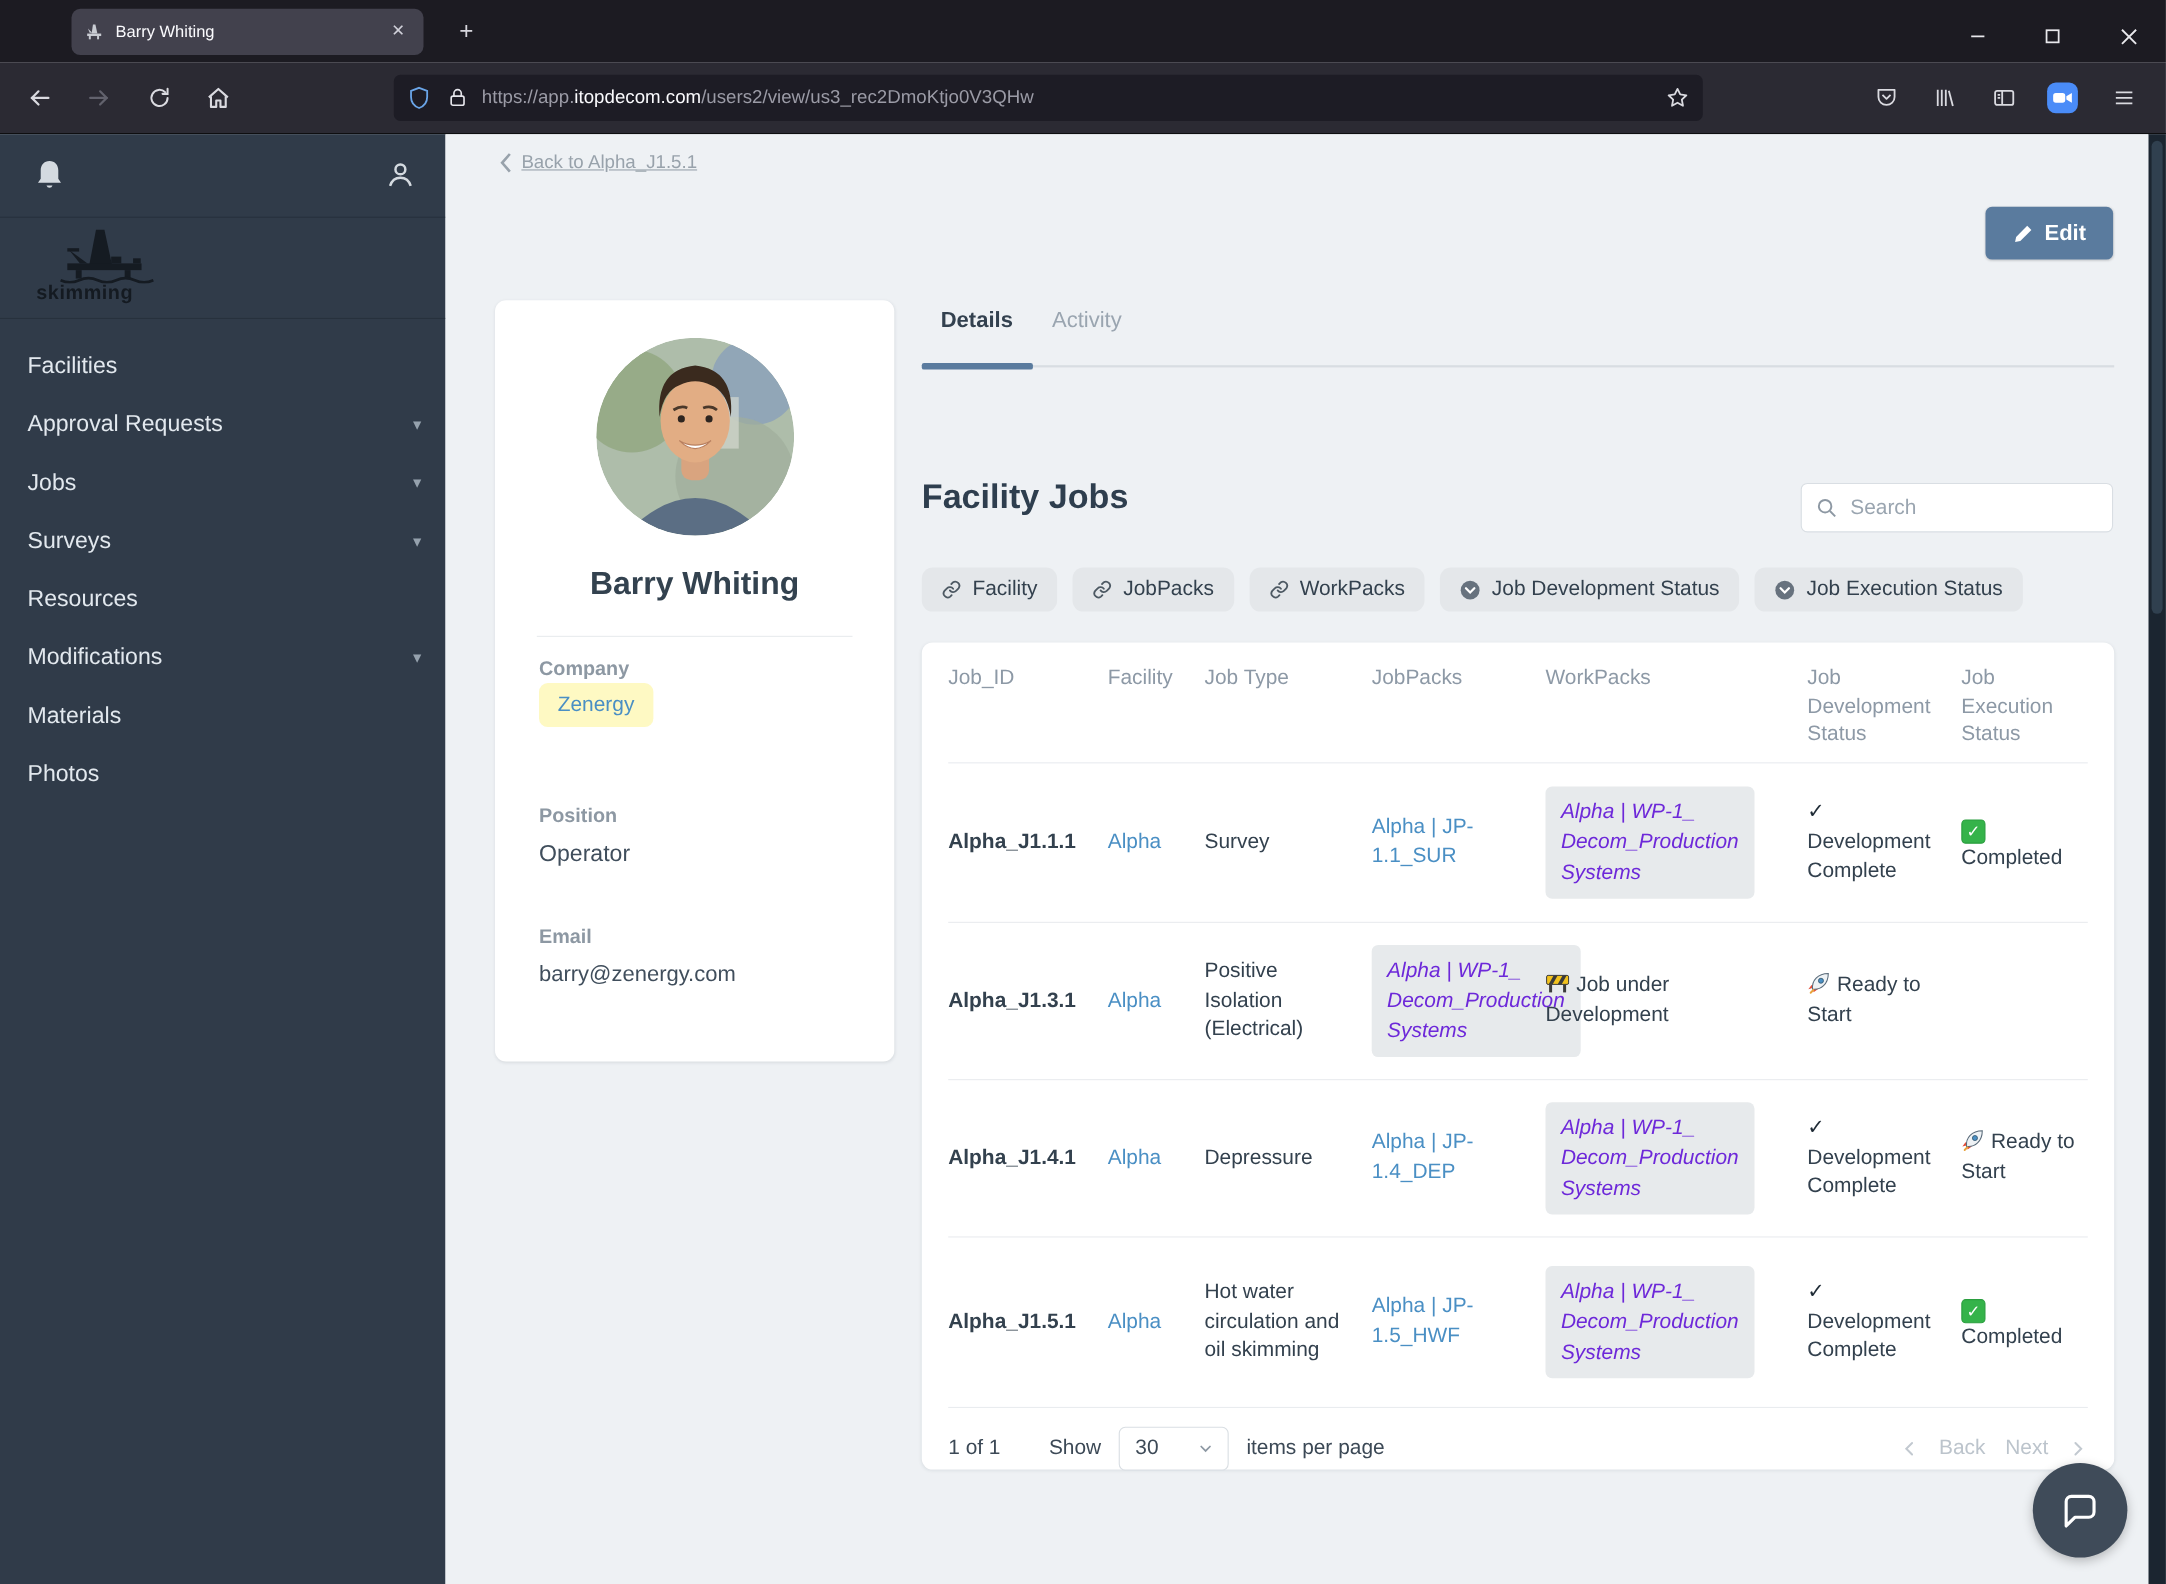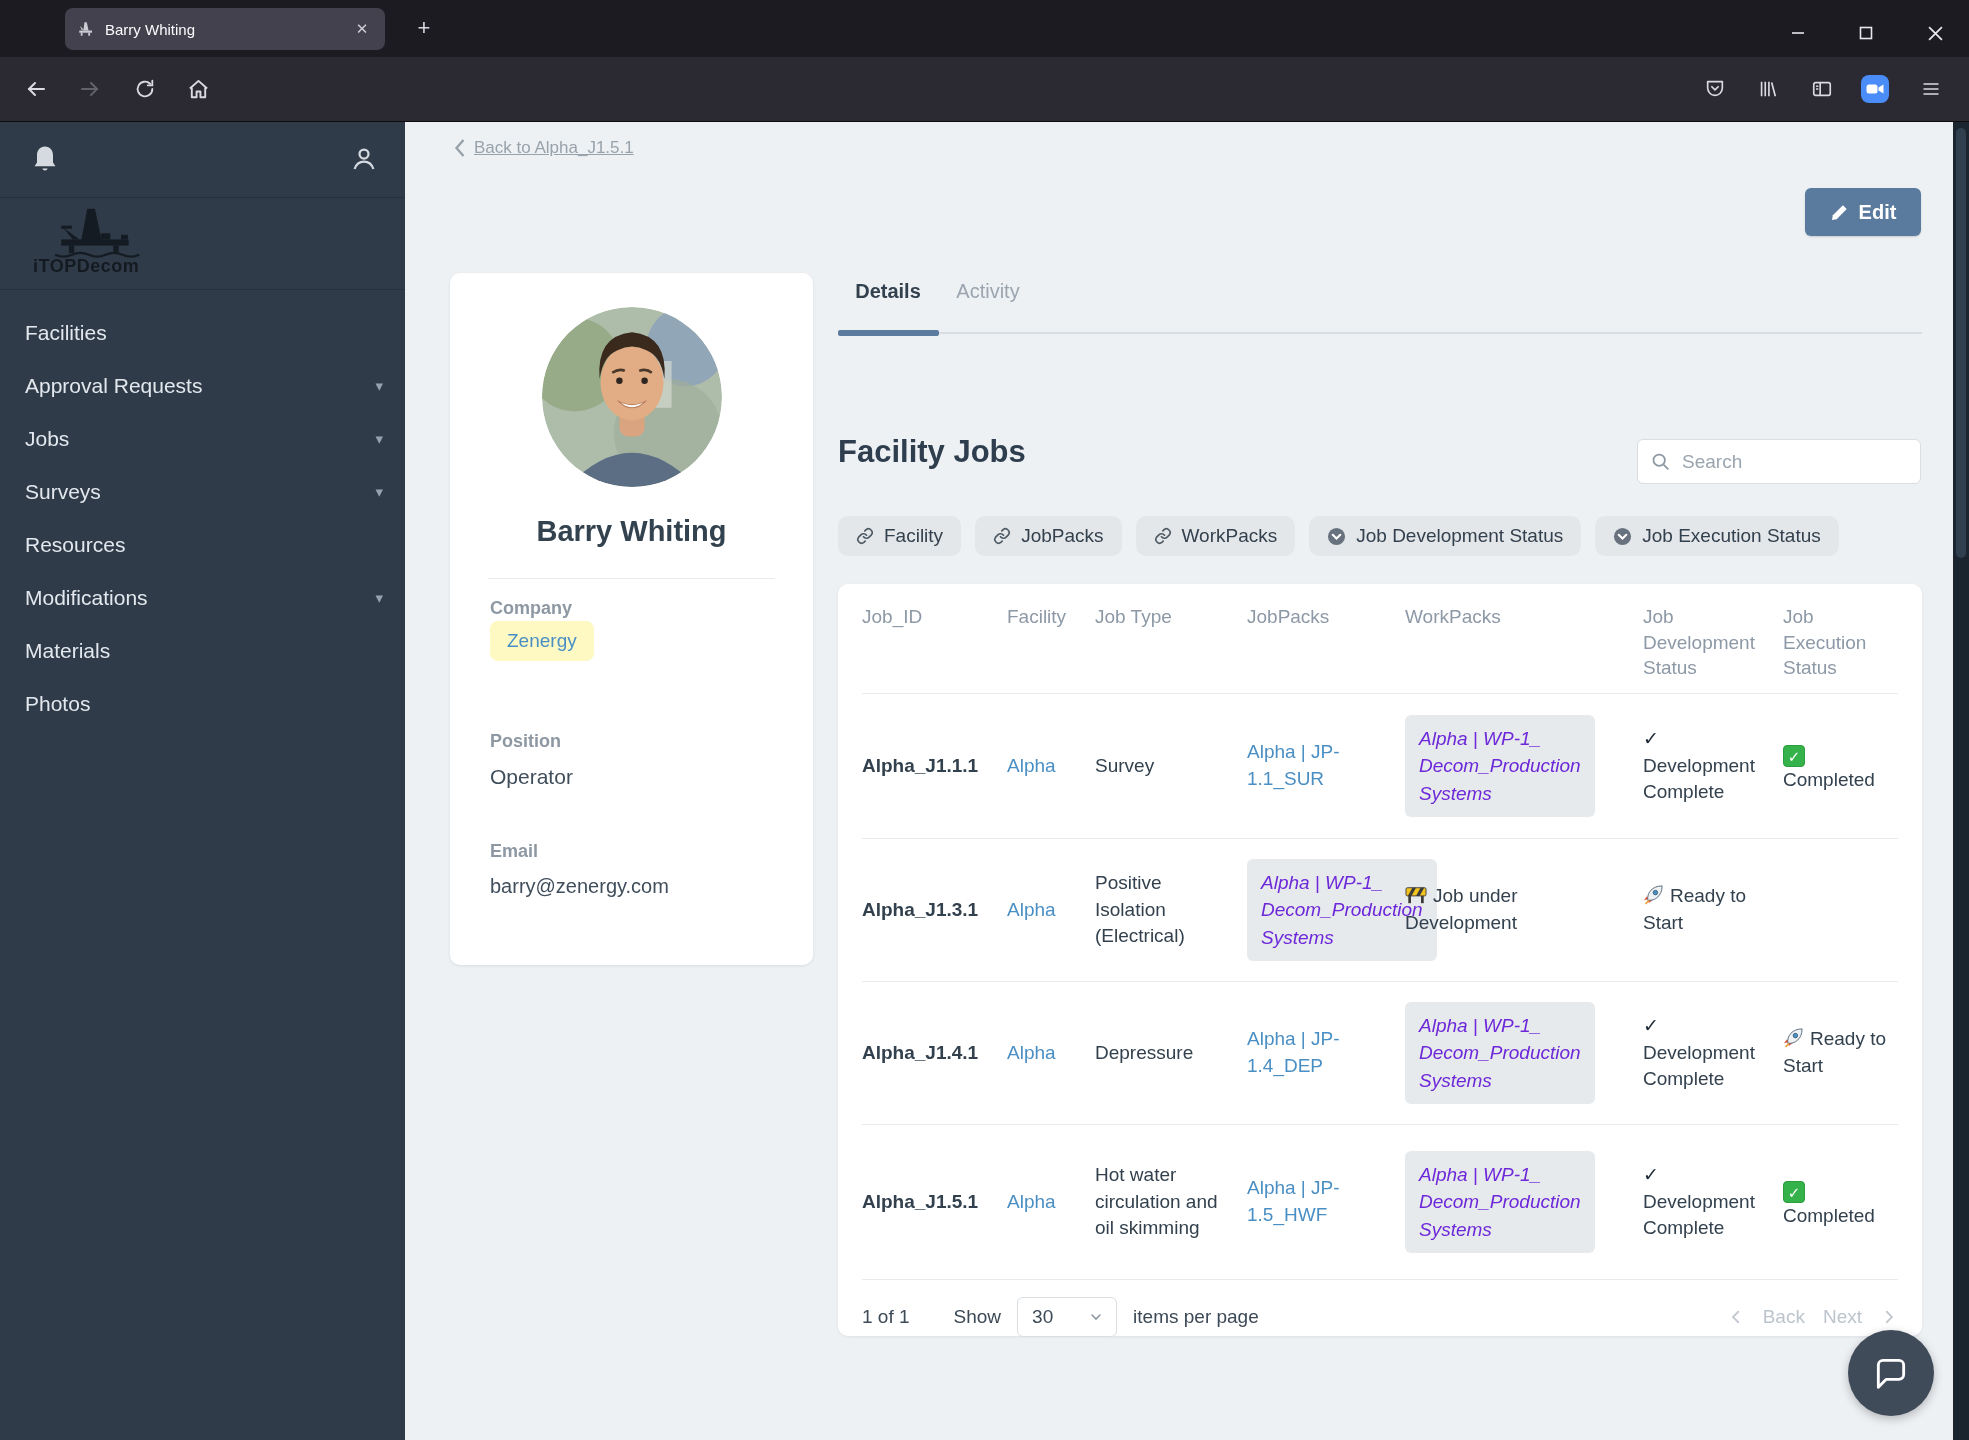--- a/index.html
+++ b/index.html
@@ -185,20 +185,35 @@
         <path d="M20 3v5h-5"></path>
       </svg>
   </div>
   <div class="navicon" style="left:180px;">
     <svg width="23" height="23" viewBox="0 0 24 24" fill="none" stroke="#dadae0" stroke-width="2" stroke-linejoin="round">
         <path d="M3 11l9-8 9 8"></path>
         <path d="M5 10v10h5v-6h4v6h5V10"></path>
       </svg>
   </div>
 
+  <div class="urlbar">
+    <svg width="22" height="22" viewBox="0 0 24 24" fill="none" stroke="#6aa5e8" stroke-width="1.8">
+        <path d="M12 2l8 3v6c0 5-3.4 9.2-8 11-4.6-1.8-8-6-8-11V5z"></path>
+      </svg>
+    <svg width="20" height="20" viewBox="0 0 24 24" fill="none" stroke="#e6e6ec" stroke-width="1.8" style="margin-left:14px;">
+        <rect x="5" y="10" width="14" height="10" rx="2"></rect>
+        <path d="M8 10V7a4 4 0 0 1 8 0v3"></path>
+      </svg>
+    <div class="utext">
+      <span class="udim">https://app.</span><span class="ustrong">itopdecom.com</span><span class="udim">/users2/view/us3_rec2DmoKtjo0V3QHw</span>
+    </div>
+    <svg class="ustar" width="22" height="22" viewBox="0 0 24 24" fill="none" stroke="#dadae0" stroke-width="1.8" stroke-linejoin="round">
+        <path d="M12 3l2.7 5.6 6.1.8-4.5 4.3 1.1 6.1-5.4-3-5.4 3 1.1-6.1L3.2 9.4l6.1-.8z"></path>
+      </svg>
+  </div>
 
   <div class="navicon" style="left:1697px;">
     <svg width="22" height="22" viewBox="0 0 24 24" fill="none" stroke="#dadae0" stroke-width="1.8" stroke-linejoin="round">
         <path d="M4 4h16v7a8 8 0 0 1-16 0z"></path>
         <path d="M8 9l4 4 4-4"></path>
       </svg>
   </div>
   <div class="navicon" style="left:1750px;">
     <svg width="22" height="22" viewBox="0 0 24 24" fill="none" stroke="#dadae0" stroke-width="1.8">
         <path d="M5 4v16M9 4v16M13 4v16"></path>
@@ -244,21 +259,21 @@
         <rect x="12" y="46" width="88" height="8"></rect>
         <rect x="22" y="54" width="7" height="10"></rect>
           <rect x="80" y="54" width="7" height="10"></rect>
         <path d="M14 30l22 16h-9z"></path>
           <rect x="12" y="28" width="14" height="4"></rect>
         <rect x="64" y="38" width="12" height="8"></rect>
           <rect x="90" y="40" width="9" height="6"></rect>
       </g>
       <path d="M4 66q11 5 22 0t22 0 22 0 22 0 22 0" fill="none" stroke="#151b22" stroke-width="3"></path>
     </svg>
-    <div class="logotext">iTOPDecom</div>
+    <div class="logotext">skimming</div>
   </div>
   <nav class="sb-menu">
     <div class="sb-item">
       <span>Facilities</span>
     </div>
     <div class="sb-item">
       <span>Approval Requests</span>
       <span class="chev">▾</span>
     </div>
     <div class="sb-item">

